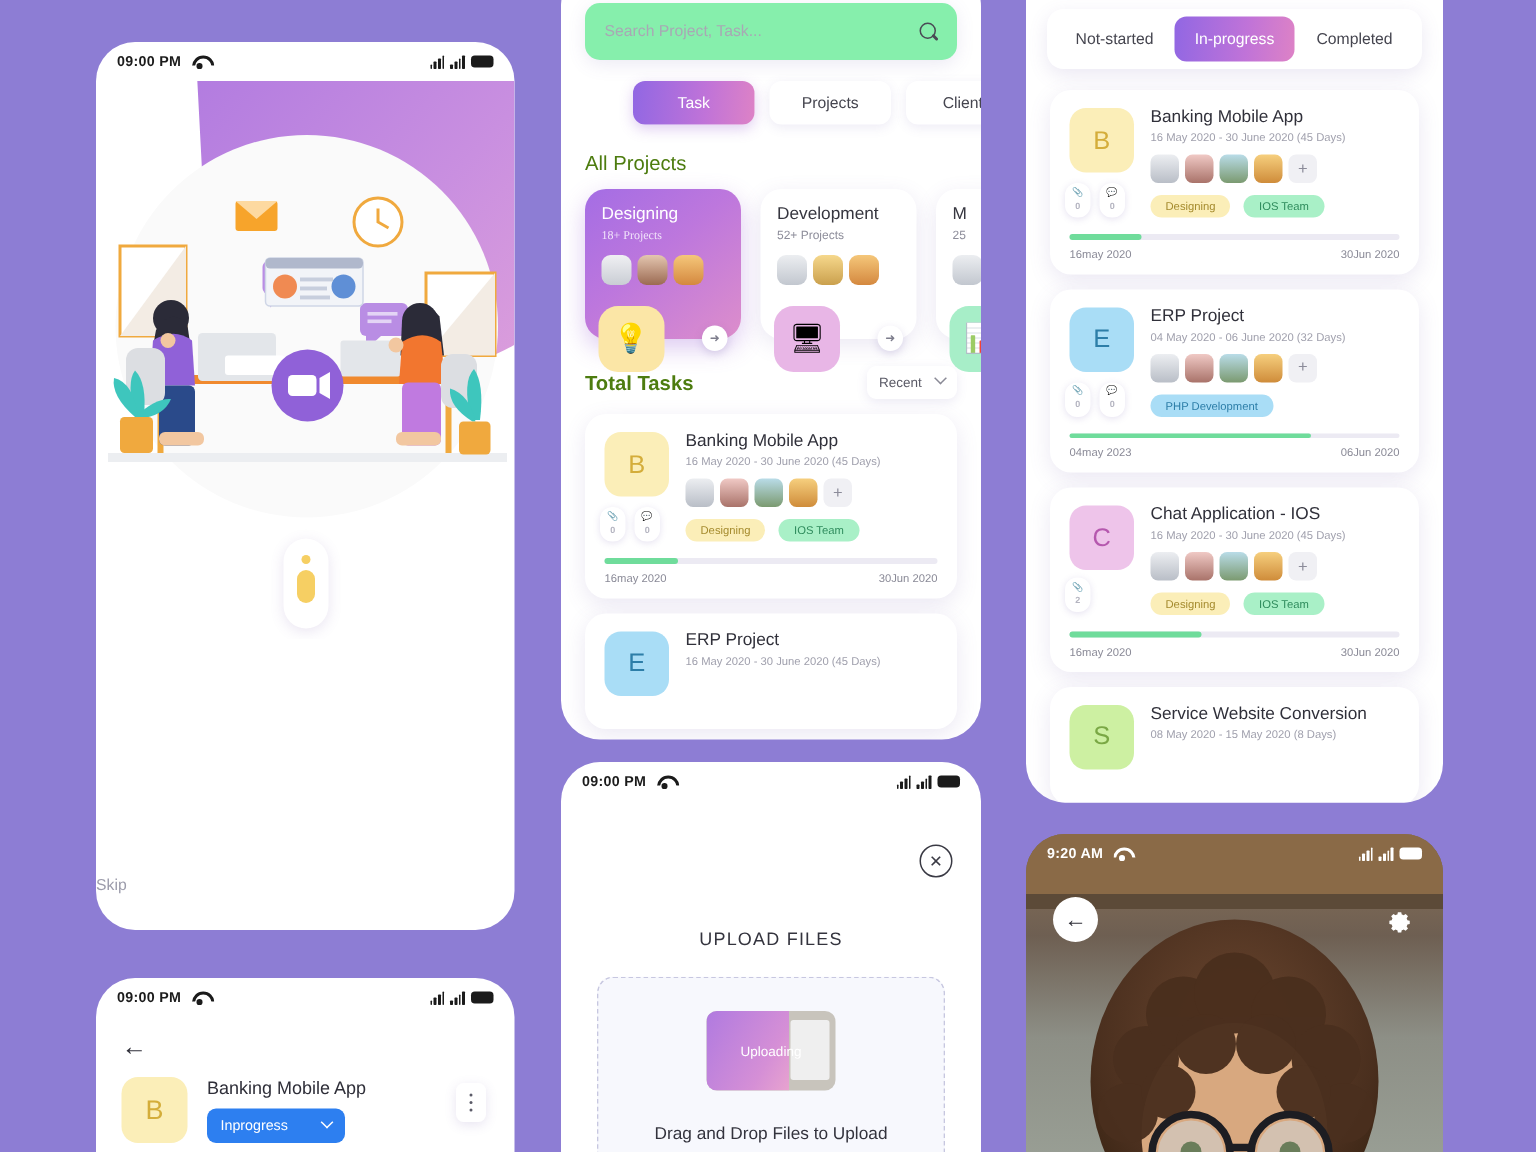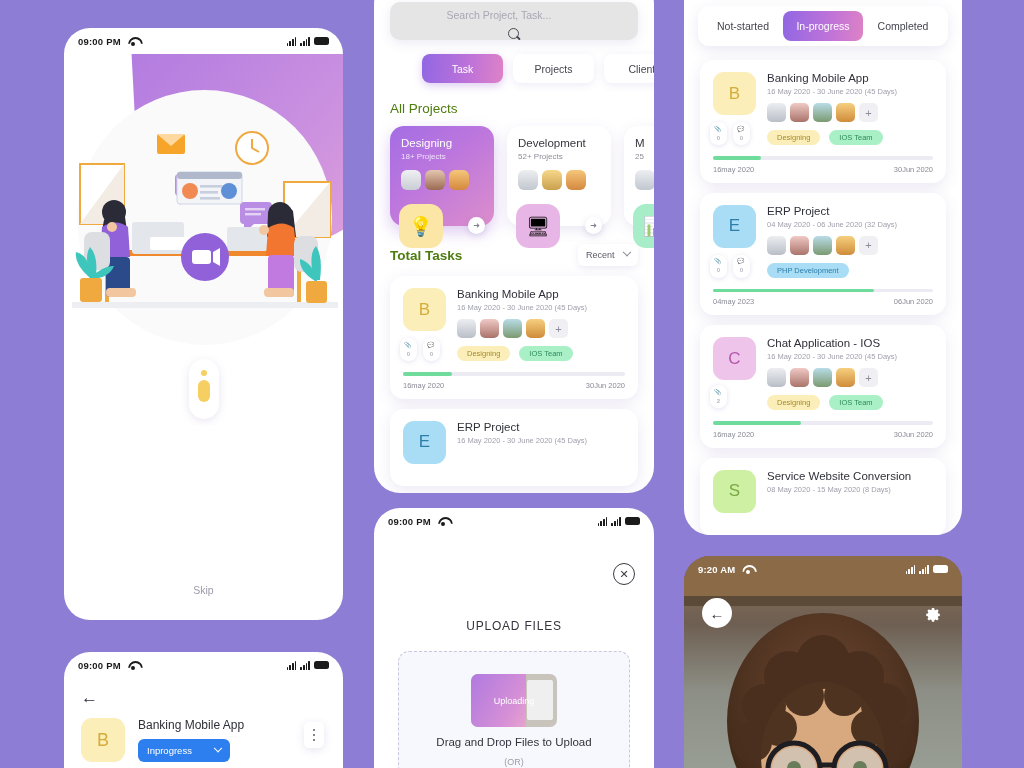--- a/index.html
+++ b/index.html
@@ -68,30 +68,30 @@
     box-shadow: 0 2px 9px rgba(120,90,170,.16);
     display: flex; flex-direction: column; align-items: center; padding-top: 11px; gap: 4px;
   }
   #p1 .mouse .d1 { width: 6px; height: 6px; border-radius: 50%; background: #f6cf63; }
   #p1 .mouse .d2 { width: 12px; height: 22px; border-radius: 7px; background: #f6cf63; }
   #p1 .tagline {
     margin-top: 78px; text-align: center; font-size: 12.5px; color: #3c3c48;
     line-height: 24px; padding: 0 22px;
   }
   #p1 .skip {
-    position: absolute; left: 0; right: 0; bottom: 24px; text-align: center;
+    position: absolute; left: 0; right: 0; bottom: 24px; text-align: left;
     font-size: 10.5px; color: #9c9cab;
   }
 
   
   #p2 { left: 374px; top: -22px; width: 280px; height: 515px; border-radius: 26px; }
   .searchbar {
-    margin: 24px 16px 0; height: 38px; background: #e5e5e5; border-radius: 10px;
+    margin: 24px 16px 0; height: 38px; background: #86efac; border-radius: 10px;
     box-shadow: 0 3px 12px rgba(110,90,170,.13);
-    display: flex; align-items: center; padding: 0 13px; flex-direction: column;
+    display: flex; align-items: center; padding: 0 13px;
   }
   .searchbar input {
     border: 0; outline: 0; flex: 1; font-size: 10.5px; color: #333;
     font-family: "Liberation Sans", sans-serif; background: transparent;
   }
   .searchbar input::placeholder { color: #a8a8b4; }
   .mag { width: 12px; height: 12px; position: relative; display: block; }
   .mag::before { content:""; position:absolute; left:0; top:0; width:9px; height:9px; border:1.5px solid #4a4a55; border-radius:50%; }
   .mag::after { content:""; position:absolute; left:8px; top:8.5px; width:5px; height:1.5px; background:#4a4a55; transform:rotate(45deg); border-radius:1px;}
 
@@ -117,21 +117,21 @@
 
   .cat-strip { display: flex; gap: 13px; margin: 10px 0 0 16px; }
   .cat {
     flex: 0 0 auto; width: 104px; height: 100px; border-radius: 14px; background: #fff;
     box-shadow: 0 4px 14px rgba(110,90,170,.14); padding: 11px 11px 0; position: relative;
   }
   .cat.active { background: linear-gradient(140deg,#a46de4 0%,#bd77dd 45%,#dd8ecb 100%); box-shadow: 0 6px 16px rgba(150,90,210,.32); }
   .cat .c-title { font-size: 11.5px; color: #36363f; }
   .cat.active .c-title { color: #fff; }
   .cat .c-sub { font-size: 8px; margin-top: 3px; color: #8d8d9a; }
-  .cat.active .c-sub { color: #f1e2fa; }
+  .cat.active .c-sub { color: #f1e2fa; font-family: Liberation Serif, serif; }
   .cat .c-av { display: flex; gap: 4px; margin-top: 9px; }
   .av { width: 20px; height: 20px; border-radius: 6px; background: #ddd; overflow: hidden; }
   .cat .c-tile {
     position: absolute; left: 9px; bottom: -22px; width: 44px; height: 44px; border-radius: 13px;
     display: flex; align-items: center; justify-content: center; font-size: 19px;
   }
   .cat .c-go {
     position: absolute; right: 9px; bottom: -8px; width: 17px; height: 17px; border-radius: 50%;
     background: #fff; box-shadow: 0 2px 6px rgba(110,90,170,.22);
     display: flex; align-items: center; justify-content: center; font-size: 8px; color: #7d7d8c;
@@ -183,21 +183,21 @@
     margin: 18px 24px 0; border: 1.4px dashed #c7c7e0; border-radius: 11px;
     background: #f7f8fd; padding: 22px 0 18px; text-align: center;
   }
   .up-thumb {
     width: 86px; height: 53px; margin: 0 auto; border-radius: 7px; overflow: hidden;
     position: relative; background: #c8c4bc;
   }
   .up-thumb .fill { position: absolute; inset: 0 36% 0 0; background: linear-gradient(120deg,#b07ae0,#d58fd6 70%,#e8a3cf); }
   .up-thumb .lbl { position: absolute; inset: 0; display: flex; align-items: center; justify-content: center; color: #fff; font-size: 9px; }
   .up-thumb .doc { position:absolute; right:4px; top:6px; width:26px; height:40px; background:#efefef; border-radius:2px;}
-  .dz-main { font-size: 11.5px; color: #33333d; margin-top: 9px; }
+  .dz-main { font-size: 11.5px; color: #33333d; margin-top: 23px; }
   .dz-or { font-size: 9px; color: #9d9daa; margin-top: 9px; }
 
   
   #p4 { left: 684px; top: -30px; width: 278px; height: 565px; border-radius: 26px; }
   .statustabs {
     margin: 36px 14px 0; height: 40px; background: #fff; border-radius: 11px;
     box-shadow: 0 4px 13px rgba(110,90,170,.14);
     display: flex; align-items: flex-start; padding: 5px;
   }
   .statustabs .st {

